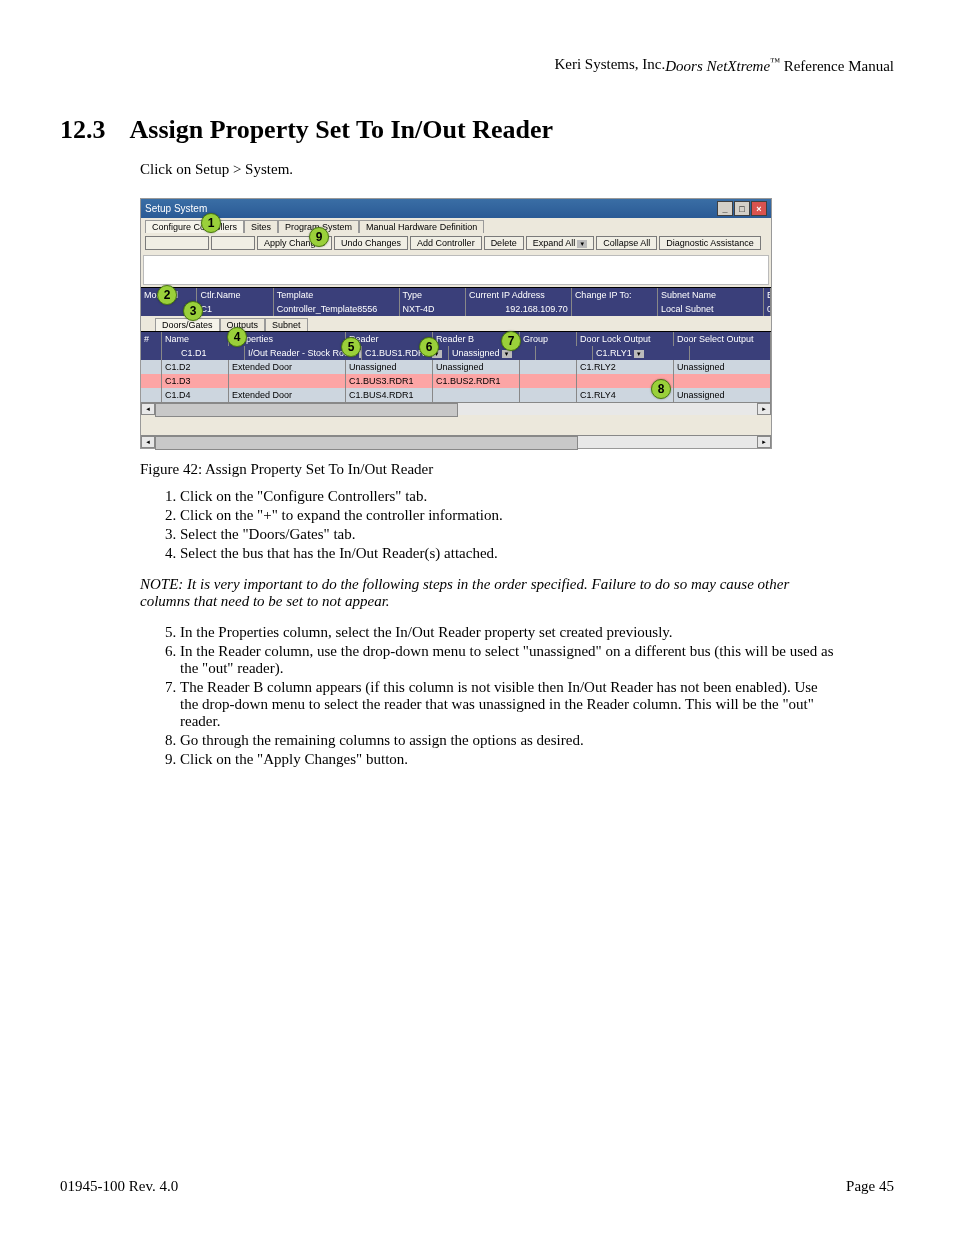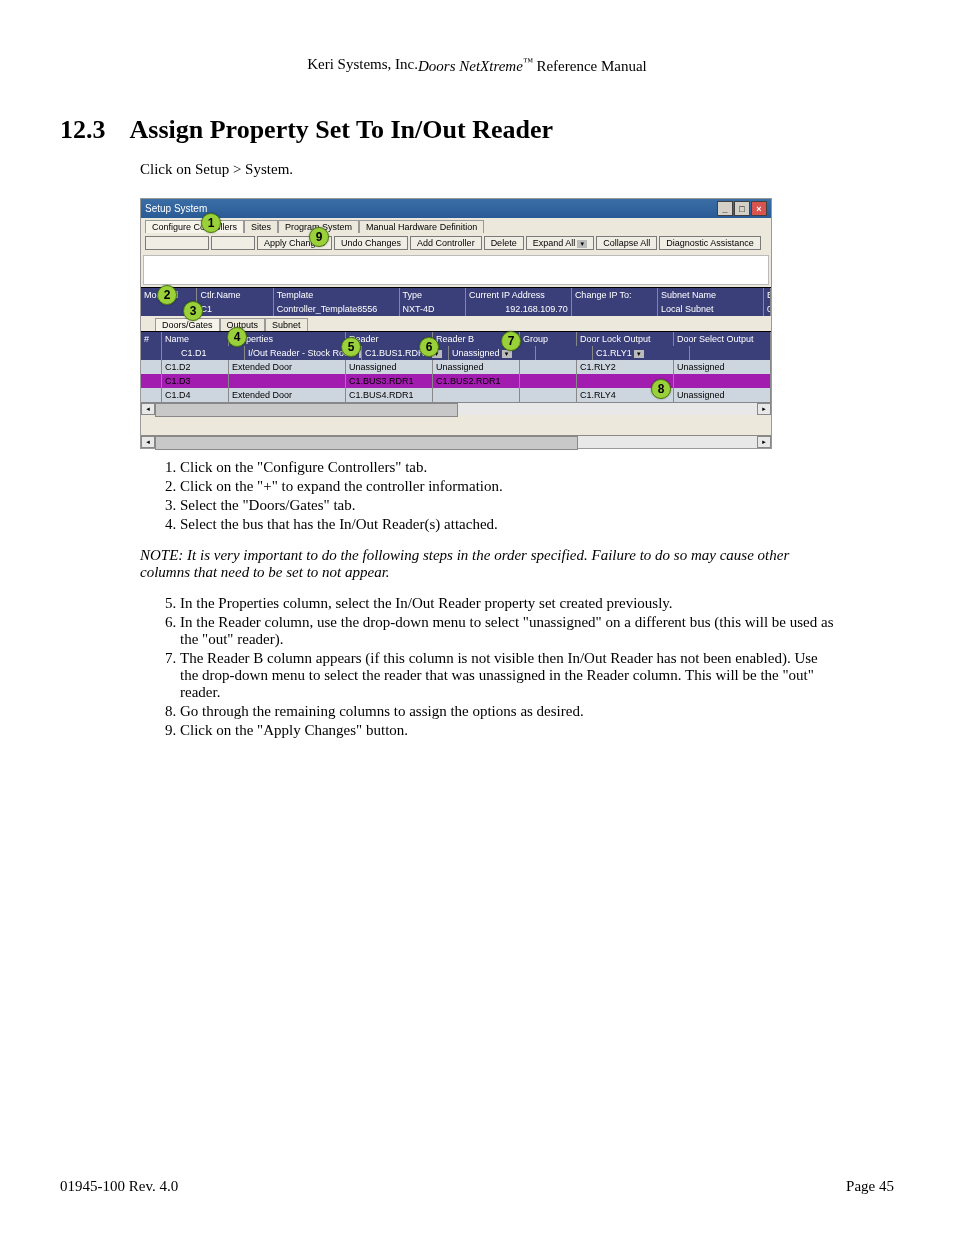--- a/index.html
+++ b/index.html
@@ -11,21 +11,21 @@
     width: 954px;
   }
   .page {
     padding: 56px 60px 40px 60px;
     min-height: 1235px;
     box-sizing: border-box;
     position: relative;
   }
   .header {
     display: flex;
-    justify-content: center;
+    justify-content: flex-end;
     font-size: 15px;
     border-bottom: none;
   }
   .header-right {
     text-align: right;
   }
   .tm { font-size: 10px; vertical-align: super; }
   .section-title {
     display: flex;
     gap: 24px;
@@ -105,21 +105,21 @@
   }
   .grid-header2 { background:#3a3f7a; }
   .gh-cell, .gr-cell {
     border-right:1px solid #888;
     padding:2px 3px;
     overflow:hidden;
     white-space:nowrap;
   }
   .grid-row {
     display:flex;
-    background:#a21caf;
+    background:#fca5a5;
     font-size:9px;
   }
   .grid-row.alt { background:#cdd6df; }
   .grid-row.sel { background:#3a3f7a; color:#fff; }
   .dropdown-arr {
     display:inline-block;
     width:10px;
     background:#bbb;
     text-align:center;
     color:#000;
@@ -333,20 +333,21 @@
       <div class="callout" style="top:102px;left:42px">3</div>
       <div class="callout" style="top:128px;left:86px">4</div>
       <div class="callout" style="top:138px;left:200px">5</div>
       <div class="callout" style="top:138px;left:278px">6</div>
       <div class="callout" style="top:132px;left:360px">7</div>
       <div class="callout" style="top:180px;left:510px">8</div>
       <div class="callout" style="top:28px; left:168px">9</div>
     </div>
   </div>
 
+  <div class="fig-caption">Figure 42: Assign Property Set To In/Out Reader</div>
 
   <ol class="steps" start="1">
     <li>Click on the "Configure Controllers" tab.</li>
     <li>Click on the "+" to expand the controller information.</li>
     <li>Select the "Doors/Gates" tab.</li>
     <li>Select the bus that has the In/Out Reader(s) attached.</li>
   </ol>
 
   <div class="note">NOTE: It is very important to do the following steps in the order specified. Failure to do so may cause other columns that need to be set to not appear.</div>
 

